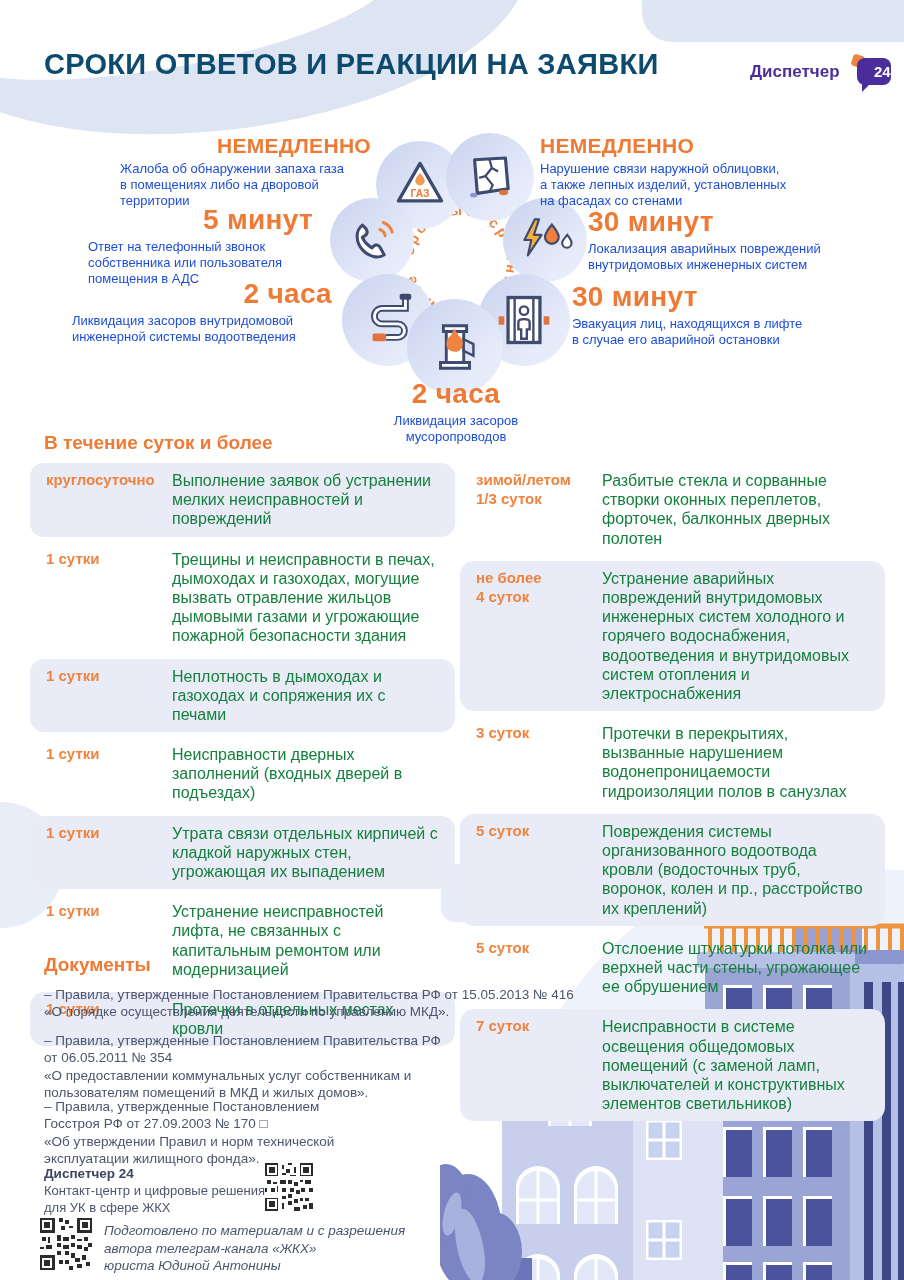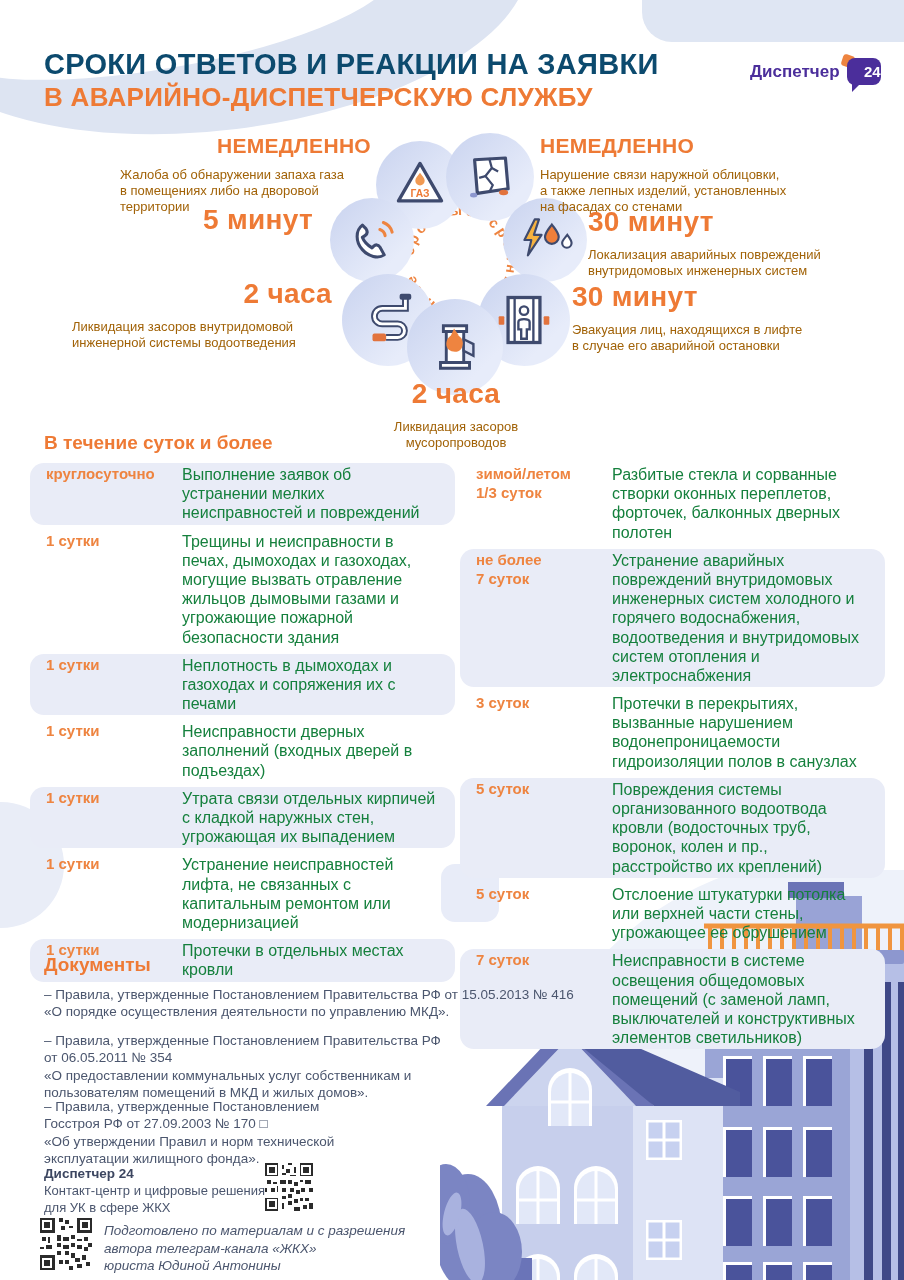--- a/index.html
+++ b/index.html
@@ -14,44 +14,44 @@
            border-radius:0 0 0 30px;z-index:0;}
   .blob-ml{position:absolute;left:-62px;top:802px;width:126px;height:126px;border-radius:50%;
            background:#e9edf7;z-index:0;}
   .deco-sq{position:absolute;left:441px;top:864px;width:58px;height:58px;border-radius:14px;
            background:#e8ecf8;z-index:0;}
   
   .title1{position:absolute;left:44px;top:48px;font-size:29px;font-weight:800;
           color:#0c4a6e;letter-spacing:.3px;z-index:2;}
   .title2{position:absolute;left:44px;top:82px;font-size:26px;font-weight:800;
           color:#ee7a35;letter-spacing:.3px;z-index:2;}
-  .logo{position:absolute;left:750px;top:58px;z-index:2;display:flex;align-items:center;gap:7px;}
+  .logo{position:absolute;left:750px;top:58px;z-index:2;display:flex;align-items:center;gap:17px;}
   .logo-text{font-size:17px;font-weight:bold;color:#4b2e9b;}
   .logo-badge{position:relative;display:inline-block;width:34px;height:27px;background:#4b2e9b;
           color:#fff;font-weight:bold;font-size:15px;text-align:right;line-height:27px;
           border-radius:8px;}
   .logo-badge::after{content:"";position:absolute;left:5px;bottom:-7px;border:5px solid transparent;
           border-top-color:#4b2e9b;border-left-color:#4b2e9b;}
   .badge-accent{position:absolute;left:-5px;top:-3px;width:12px;height:12px;background:#ee8440;
           border-radius:3px;transform:rotate(18deg);z-index:-1;}
   
   .icon-circle{position:absolute;border-radius:50%;z-index:1;display:flex;align-items:center;
           justify-content:center;background:linear-gradient(135deg,#c9d3ef 0%,#e7ecfa 75%);}
   .ring{position:absolute;left:394px;top:196px;width:132px;height:132px;z-index:1;}
   .ub{position:absolute;z-index:2;}
   .ub .uh{font-size:21px;font-weight:800;color:#ee7a35;letter-spacing:.3px;}
   .ub .uh.big{font-size:28px;}
-  .ub .ud{font-size:13px;line-height:1.24;color:#a16207;white-space:pre-line;margin-top:9px;}
+  .ub .ud{font-size:13px;line-height:1.24;color:#1d4ed8;white-space:pre-line;margin-top:3px;}
   .ub.alr .uh{text-align:right;}
   .ub.ctr{text-align:center;}
   
   .sec-head{position:absolute;left:44px;font-size:19px;font-weight:800;color:#ee7a35;z-index:2;}
   .col{position:absolute;top:463px;width:425px;z-index:1;}
   .col.left{left:30px;} .col.right{left:460px;}
-  .row{display:flex;gap:24px;border-radius:14px;padding:2px 16px;margin-bottom:5px;}
+  .row{display:flex;gap:14px;border-radius:14px;padding:8px 16px;margin-bottom:5px;}
   .row.lav{background:#e9ecf7;}
   .term{flex:0 0 112px;font-size:15px;font-weight:bold;color:#ee8440;white-space:pre-line;line-height:1.25;}
   .desc{flex:1;font-size:16px;line-height:1.2;color:#15803d;}
   
   .doc-p{position:absolute;left:44px;font-size:13.5px;line-height:1.28;color:#4b566e;
          white-space:pre-line;z-index:2;}
   
   .brand{position:absolute;left:44px;top:1166px;z-index:2;}
   .brand .bn{font-size:13.5px;font-weight:bold;color:#3c4660;}
   .brand .bd{font-size:13px;line-height:1.3;color:#4b566e;white-space:pre-line;margin-top:2px;}
@@ -136,21 +136,20 @@
     <rect x="58" y="388" width="34" height="22" fill="#6a74b8"></rect>
 
     <ellipse cx="28" cy="362" rx="34" ry="58" fill="#7b85c3"></ellipse>
     <ellipse cx="6" cy="334" rx="24" ry="40" fill="#7b85c3"></ellipse>
     <ellipse cx="54" cy="382" rx="28" ry="40" fill="#7b85c3"></ellipse>
     <ellipse cx="30" cy="376" rx="13" ry="38" fill="#a9b2df" transform="rotate(-12 30 376)"></ellipse>
     <ellipse cx="12" cy="344" rx="8" ry="22" fill="#a9b2df" transform="rotate(14 12 344)"></ellipse>
   </svg>
 
   <div class="title1">СРОКИ ОТВЕТОВ И РЕАКЦИИ НА ЗАЯВКИ</div>
-  <div class="title2">В АВАРИЙНО-ДИСПЕТЧЕРСКУЮ СЛУЖБУ</div>
   <div class="logo">
     <span class="logo-text">Диспетчер</span>
     <span class="logo-badge"><i class="badge-accent"></i><b>24</b></span>
   </div>
 
   <svg class="ring" viewBox="0 0 132 132">
     <defs>
         <path id="ringp" d="M66 66 m-47 0 a47 47 0 1 1 94 0 a47 47 0 1 1 -94 0"></path>
       </defs>
     <text font-size="14.5" font-weight="bold" fill="#ee8440" letter-spacing="3">
@@ -221,20 +220,23 @@
   </div>
 
   <div class="ub alr" style="left:85px;top:134px;width:302px">
     <div class="uh" style="padding-right:16px">НЕМЕДЛЕННО</div>
     <div class="ud" style="padding-left:35px">Жалоба об обнаружении запаха газа
 в помещениях либо на дворовой
 территории</div>
   </div>
   <div class="ub alr" style="left:88px;top:204px;width:225px">
     <div class="uh big">5 минут</div>
+    <div class="ud">Ответ на телефонный звонок
+собственника или пользователя
+помещения в АДС</div>
   </div>
   <div class="ub alr" style="left:72px;top:278px;width:260px">
     <div class="uh big">2 часа</div>
     <div class="ud">Ликвидация засоров внутридомовой
 инженерной системы водоотведения</div>
   </div>
   <div class="ub" style="left:540px;top:134px;width:310px">
     <div class="uh">НЕМЕДЛЕННО</div>
     <div class="ud">Нарушение связи наружной облицовки,
 а также лепных изделий, установленных
@@ -290,21 +292,21 @@
   </div>
 
   <div class="col right">
     <div class="row">
       <div class="term">зимой/летом
 1/3 суток</div>
       <div class="desc">Разбитые стекла и сорванные створки оконных переплетов, форточек, балконных дверных полотен</div>
     </div>
     <div class="row lav">
       <div class="term">не более
-7 суток</div>
+4 суток</div>
       <div class="desc">Устранение аварийных повреждений внутридомовых инженерных систем холодного и горячего водоснабжения, водоотведения и внутридомовых систем отопления и электроснабжения</div>
     </div>
     <div class="row">
       <div class="term">3 суток</div>
       <div class="desc">Протечки в перекрытиях, вызванные нарушением водонепроницаемости гидроизоляции полов в санузлах</div>
     </div>
     <div class="row lav">
       <div class="term">5 суток</div>
       <div class="desc">Повреждения системы организованного водоотвода кровли (водосточных труб, воронок, колен и пр., расстройство их креплений)</div>
     </div>

